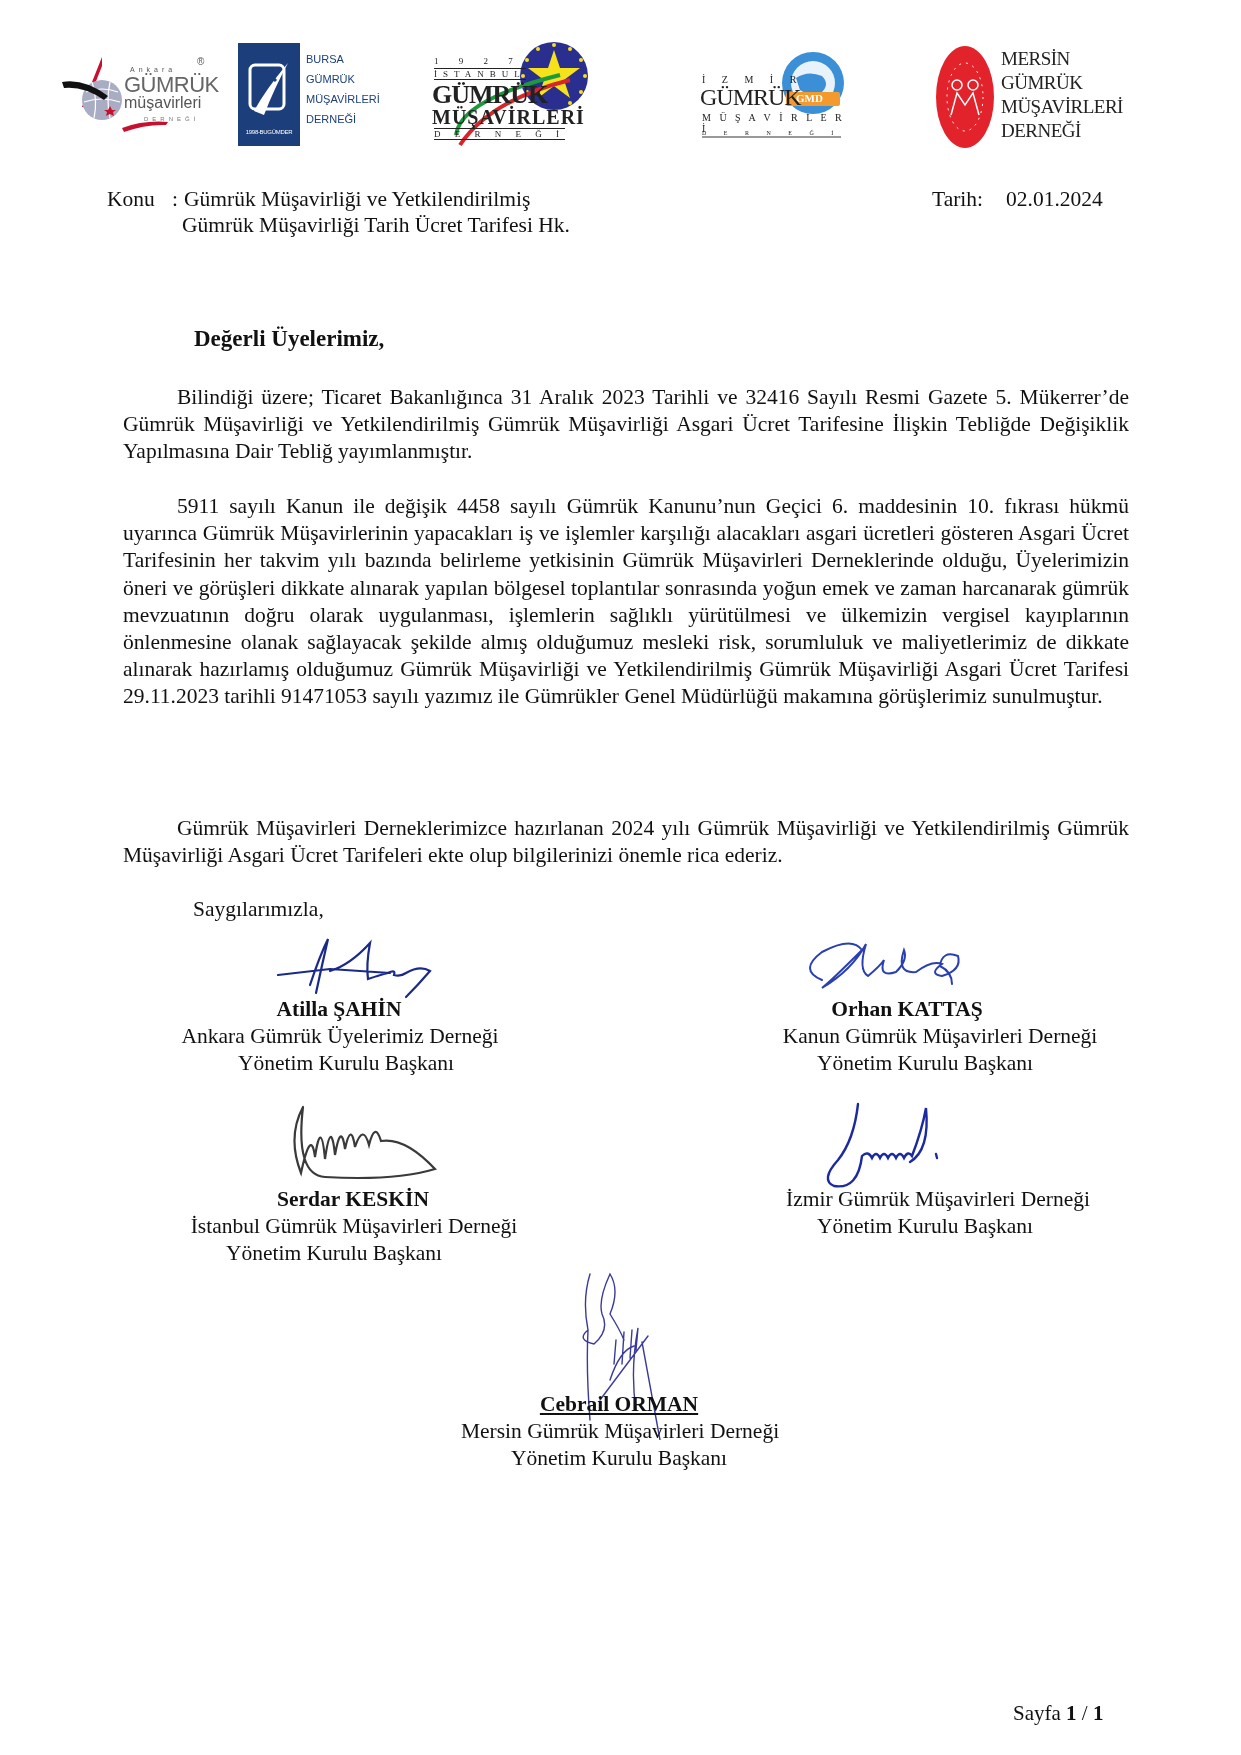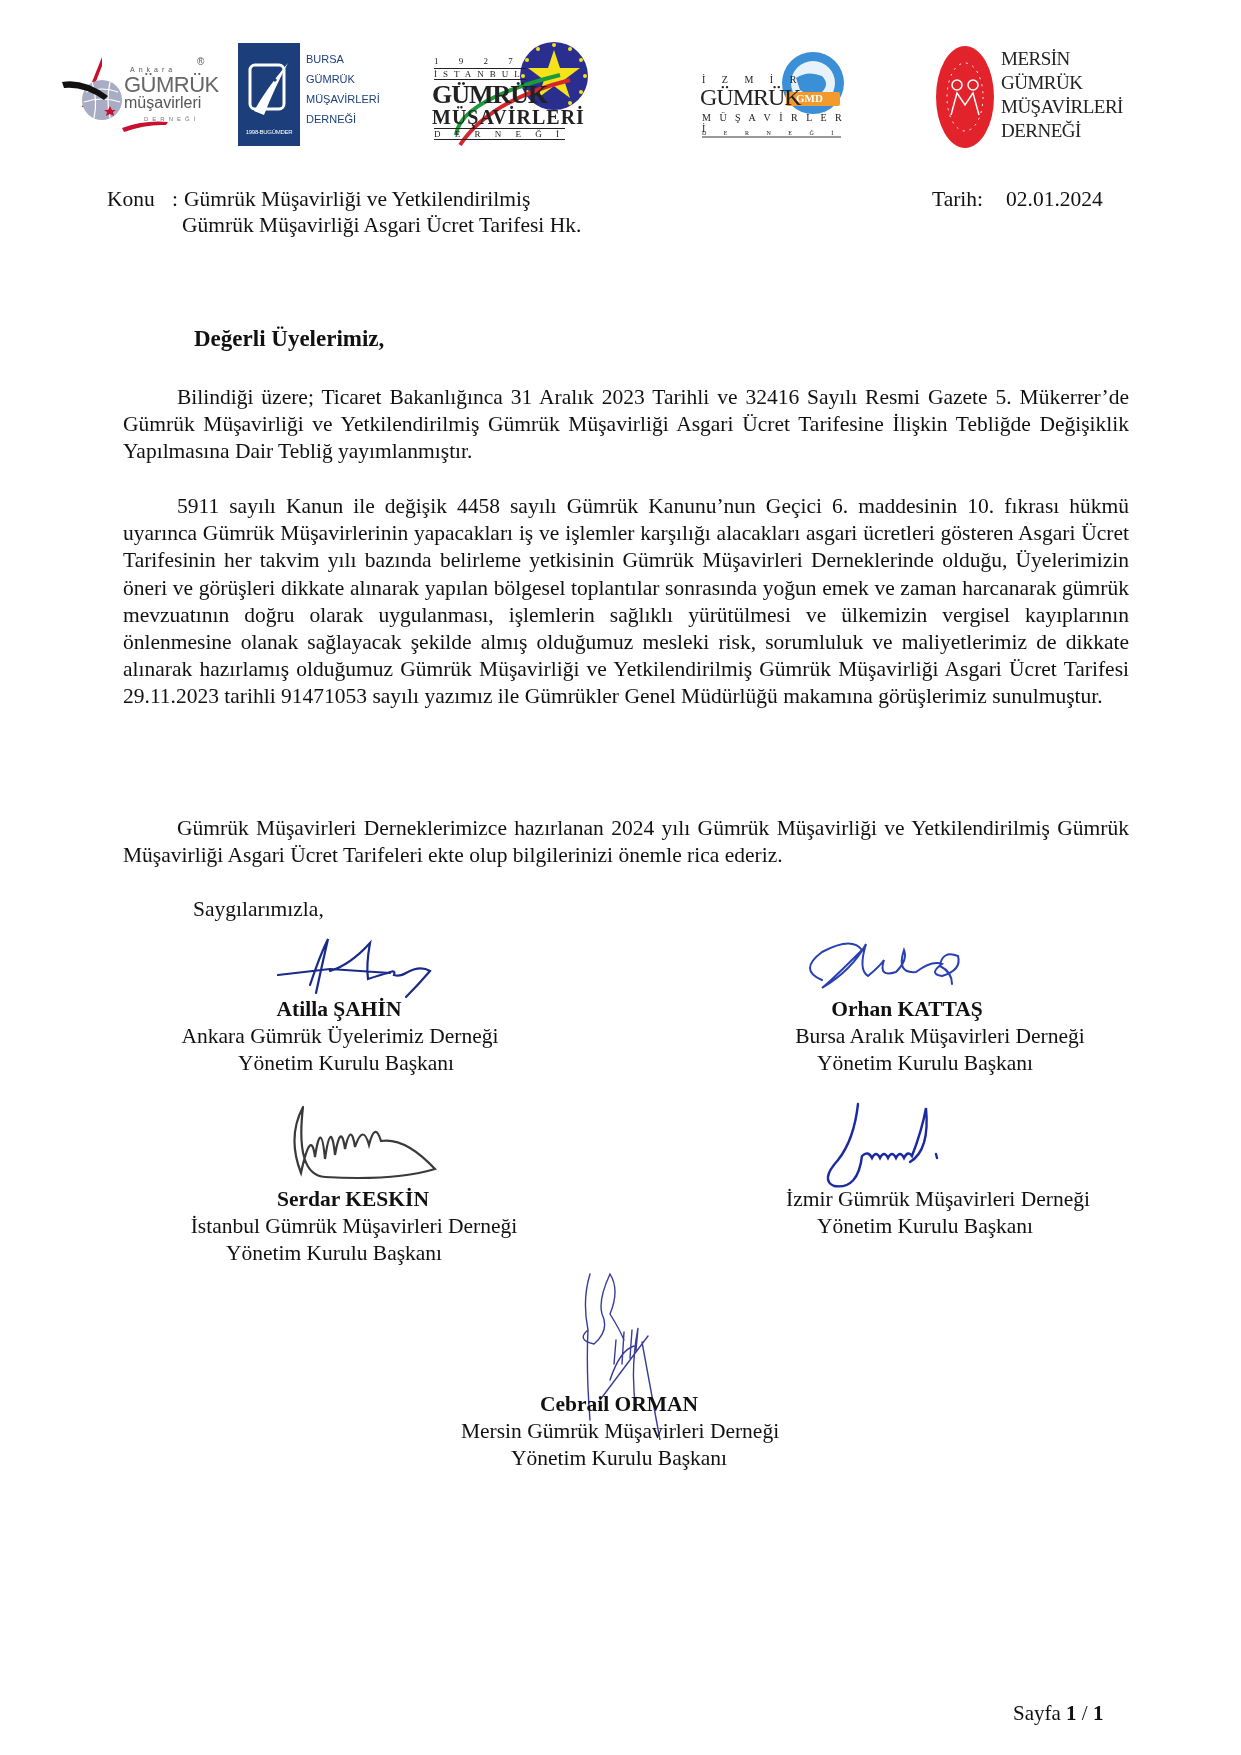--- a/index.html
+++ b/index.html
@@ -109,21 +109,21 @@
       <div>MÜŞAVİRLERİ</div>
       <div>DERNEĞİ</div>
     </div>
   </div>
 </div>
 
 <div>
   <span class="line" style="left:107px;top:186px;">Konu</span>
   <span class="line" style="left:172px;top:186px;">:</span>
   <span class="line" style="left:184px;top:186px;">Gümrük Müşavirliği ve Yetkilendirilmiş</span>
-  <span class="line" style="left:182px;top:212px;">Gümrük Müşavirliği Asgari Ücret Tarifesi Hk.</span>
+  <span class="line" style="left:182px;top:212px;">Gümrük Müşavirliği Tarih Ücret Tarifesi Hk.</span>
   <span class="line" style="left:932px;top:186px;">Tarih:</span>
   <span class="line" style="left:1006px;top:186px;">02.01.2024</span>
 </div>
 
 <div class="line bold" style="left:194px;top:326px;font-size:23px;">Değerli Üyelerimiz,</div>
 
 <div class="para" style="top:384px;">
   <span class="indent"></span><span>Bilindiği üzere; Ticaret Bakanlığınca 31 Aralık 2023 Tarihli ve 32416 Sayılı Resmi Gazete 5. Mükerrer’de Gümrük Müşavirliği ve Yetkilendirilmiş Gümrük Müşavirliği Asgari Ücret Tarifesine İlişkin Tebliğde Değişiklik Yapılmasına Dair Tebliğ yayımlanmıştır.</span>
 </div>
 <div class="para" style="top:493px;">
@@ -142,21 +142,21 @@
   <div class="sig-name" style="margin-left:-12px;">Atilla ŞAHİN</div>
   <div style="margin-left:-10px;">Ankara Gümrük Üyelerimiz Derneği</div>
   <div style="margin-left:2px;">Yönetim Kurulu Başkanı</div>
 </div>
 
 <svg class="abs" style="left:792px;top:930px;" width="190" height="70" viewBox="0 0 190 70">
   <path d="M30 50 Q6 40 30 22 Q60 6 70 20 Q40 50 30 58 Q60 40 74 14 Q66 40 76 46 Q88 36 92 30 Q86 48 104 42 Q116 30 112 20 Q104 44 124 42 Q140 30 150 34 Q136 44 150 46 Q170 40 166 26 Q150 20 148 36 Q160 42 160 54" stroke="#2a3fb0" stroke-width="2" fill="none" stroke-linecap="round"></path>
 </svg>
 <div class="sig-block" style="left:705px;top:996px;width:470px;">
   <div class="sig-name" style="margin-left:-66px;">Orhan KATTAŞ</div>
-  <div>Bursa Aralık Müşavirleri Derneği</div>
+  <div>Kanun Gümrük Müşavirleri Derneği</div>
   <div style="margin-left:-30px;">Yönetim Kurulu Başkanı</div>
 </div>
 
 <svg class="abs" style="left:285px;top:1097px;" width="170" height="85" viewBox="0 0 170 85">
   <path d="M18 10 Q2 40 16 76 Q26 30 30 60 Q36 20 40 62 Q46 20 50 58 Q56 24 60 52 Q66 24 70 50 Q78 26 84 48 Q90 24 96 44 Q120 40 150 72 Q110 84 40 80 Q10 78 18 10" stroke="#3a3a3a" stroke-width="2.2" fill="none" stroke-linecap="round"></path>
 </svg>
 <div class="sig-block" style="left:140px;top:1186px;width:430px;">
   <div class="sig-name" style="margin-left:-4px;font-family:Liberation Serif, serif;">Serdar KESKİN</div>
   <div style="margin-left:-2px;">İstanbul Gümrük Müşavirleri Derneği</div>
   <div style="margin-left:-42px;">Yönetim Kurulu Başkanı</div>
@@ -167,21 +167,21 @@
 </svg>
 <div class="sig-block" style="left:705px;top:1186px;width:470px;">
   <div style="margin-left:-4px;">İzmir Gümrük Müşavirleri Derneği</div>
   <div style="margin-left:-30px;">Yönetim Kurulu Başkanı</div>
 </div>
 
 <svg class="abs" style="left:580px;top:1270px;" width="110" height="170" viewBox="0 0 110 170">
   <path d="M10 4 Q2 30 8 60 Q6 100 10 150 M8 60 Q-4 70 14 74 Q30 60 22 44 Q18 30 30 4 Q40 20 30 44 Q40 60 44 70 M30 110 Q40 80 54 76 M34 94 L36 70 M42 94 L44 62 M50 88 L52 60 M56 80 L58 58 Q50 100 56 140 M62 72 L80 170 M20 130 L68 66" stroke="#3a3a9a" stroke-width="1.4" fill="none" stroke-linecap="round"></path>
 </svg>
 <div class="sig-block" style="left:380px;top:1391px;width:480px;">
-  <div class="sig-name" style="margin-left:-2px;">Cebrail ORMAN</div>
+  <div class="sig-name" style="margin-left:-2px;text-decoration:underline;">Cebrail ORMAN</div>
   <div>Mersin Gümrük Müşavirleri Derneği</div>
   <div style="margin-left:-2px;">Yönetim Kurulu Başkanı</div>
 </div>
 
 <div class="abs" style="left:1013px;top:1701px;font-size:21px;white-space:nowrap;">
   <span>Sayfa</span>
   <span class="bold">1</span>
   <span>/</span>
   <span class="bold">1</span>
 </div>

